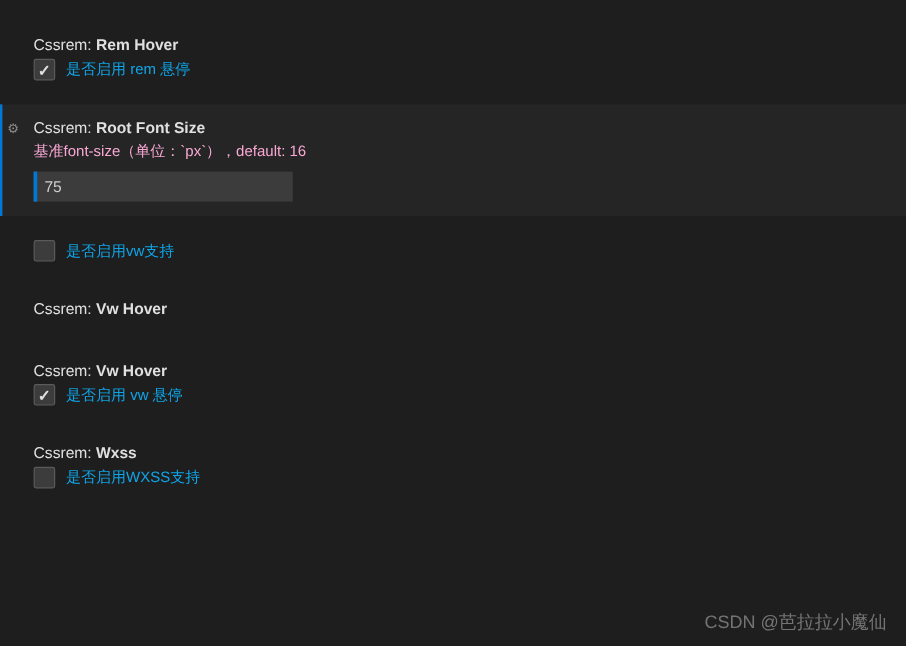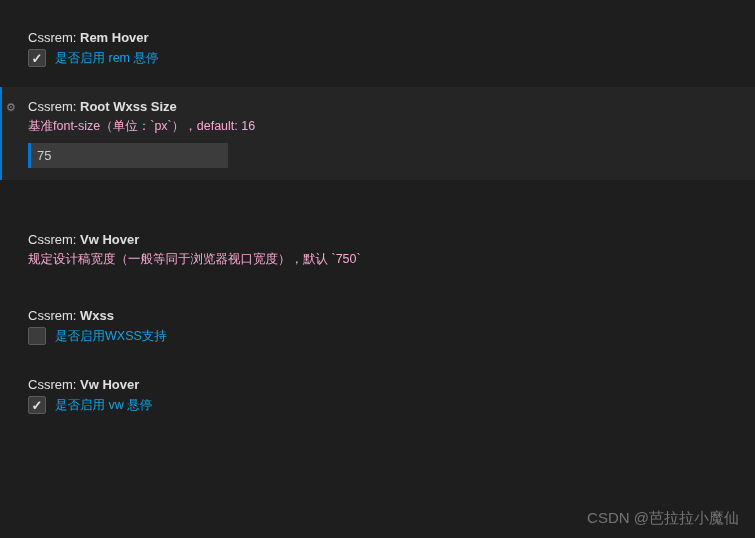--- a/index.html
+++ b/index.html
@@ -79,21 +79,21 @@
     }
     .checkbox-label {
       color: #0ea5e9;
       font-size: 12.5px;
     }
     .text-input {
       background: #3c3c3c;
       border: none;
       color: #cccccc;
       padding: 5px 8px;
-      width: 200px;
+      width: 216px;
       font-size: 13px;
       font-family: inherit;
       outline: none;
     }
     .text-input.with-indicator {
       border-left: 3px solid #0078d4;
       padding-left: 6px;
     }
     .watermark {
       position: absolute;
@@ -115,51 +115,54 @@
     </div>
     <div class="checkbox-row">
       <div class="checkbox checked"></div>
       <span class="checkbox-label">是否启用 rem 悬停</span>
     </div>
   </div>
 
   <div class="setting-item modified">
     <span class="gear-indicator">⚙</span>
     <div class="setting-title">
-      <span class="setting-prefix">Cssrem: </span><span class="setting-name">Root Wxss Size</span>
+      <span class="setting-prefix">Cssrem: </span><span class="setting-name">Root Font Size</span>
     </div>
     <div class="setting-description">基准font-size（单位：`px`），default: 16</div>
     <input type="text" class="text-input with-indicator" value="75" style="">
   </div>
 
   <div class="setting-item">
+    <div class="checkbox-row">
+      <div class="checkbox"></div>
+      <span class="checkbox-label">是否启用vw支持</span>
+    </div>
   </div>
 
   <div class="setting-item">
     <div class="setting-title">
       <span class="setting-prefix">Cssrem: </span><span class="setting-name">Vw Hover</span>
-    </div>
-    <div class="setting-description">规定设计稿宽度（一般等同于浏览器视口宽度），默认 `750`</div>
-  </div>
-
-  <div class="setting-item">
-    <div class="setting-title">
-      <span class="setting-prefix">Cssrem: </span><span class="setting-name">Wxss</span>
-    </div>
-    <div class="checkbox-row">
-      <div class="checkbox"></div>
-      <span class="checkbox-label">是否启用WXSS支持</span>
     </div>
   </div>
 
   <div class="setting-item">
     <div class="setting-title">
       <span class="setting-prefix">Cssrem: </span><span class="setting-name">Vw Hover</span>
     </div>
     <div class="checkbox-row">
       <div class="checkbox checked"></div>
       <span class="checkbox-label">是否启用 vw 悬停</span>
     </div>
   </div>
 
+  <div class="setting-item">
+    <div class="setting-title">
+      <span class="setting-prefix">Cssrem: </span><span class="setting-name">Wxss</span>
+    </div>
+    <div class="checkbox-row">
+      <div class="checkbox"></div>
+      <span class="checkbox-label">是否启用WXSS支持</span>
+    </div>
+  </div>
+
 </div>
 
 <div class="watermark">CSDN @芭拉拉小魔仙</div>
 
 </body></html>

